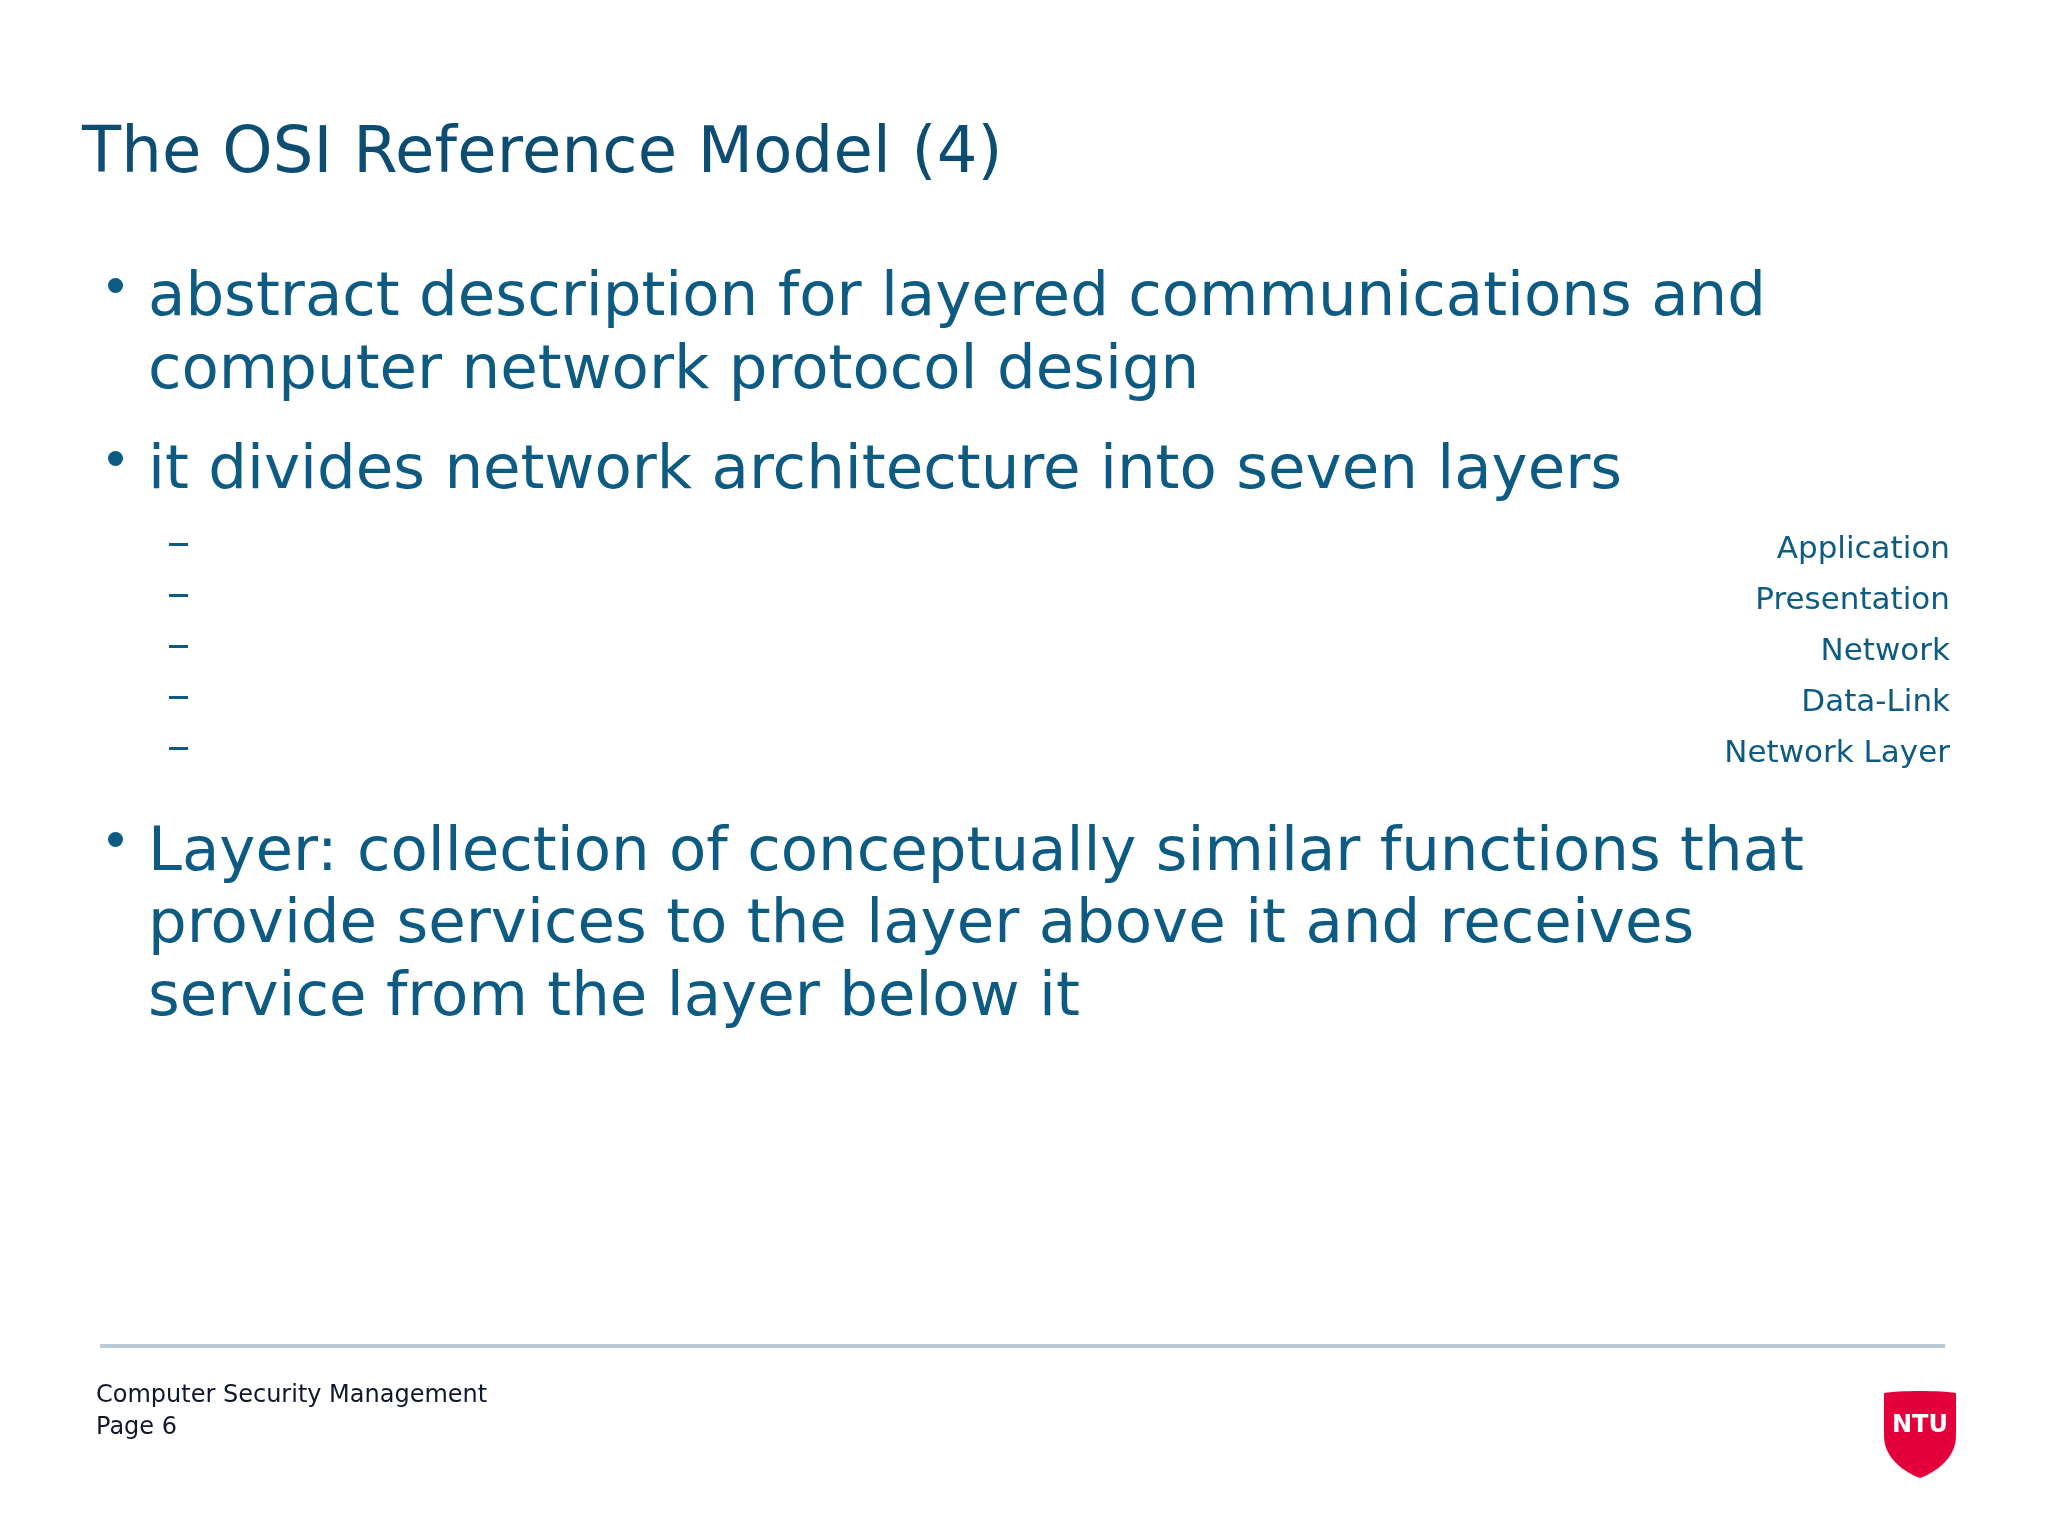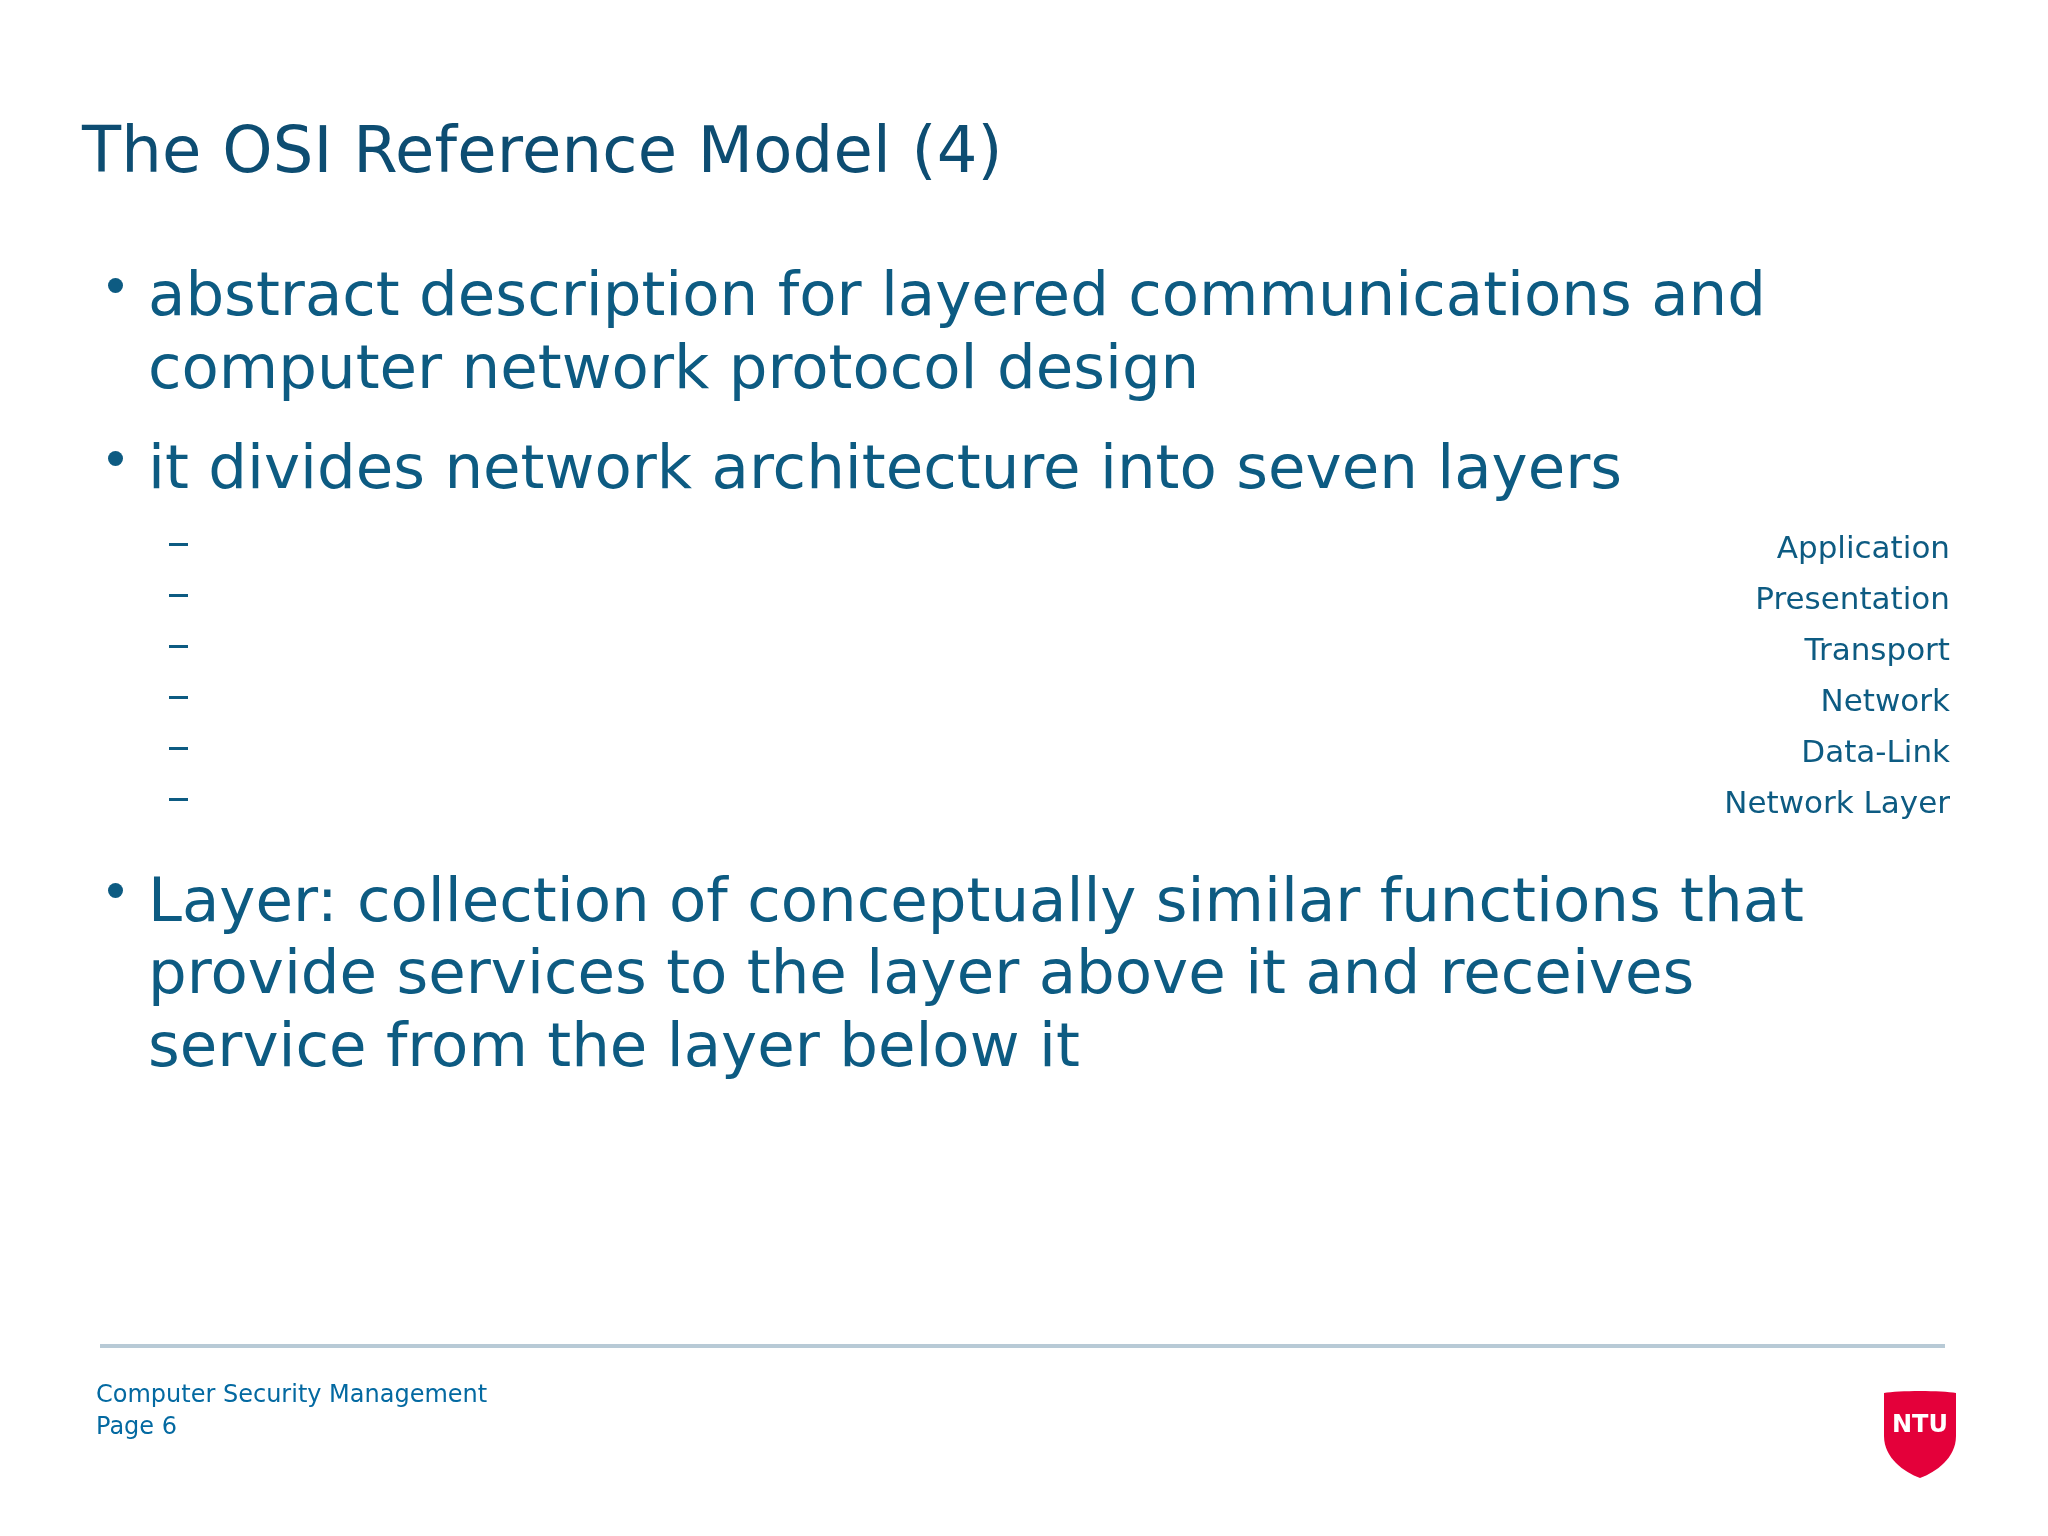--- a/index.html
+++ b/index.html
@@ -126,21 +126,21 @@
     height: 4px;
     background: #b8cad6;
   }
 
   .footer-text {
     position: absolute;
     left: 96px;
     top: 1378px;
     font-size: 24px;
     line-height: 1.35;
-    color: #0369a1;
+    color: #0f172a;
   }
 
   .footer-text .line {
     display: block;
     white-space: nowrap;
   }
 
   
   .logo {
     position: absolute;
@@ -177,24 +177,20 @@
 
     <div class="sub-wrap">
       <ul class="sub-list">
         <li class="bullet-l2">
           <span class="marker"><span class="dash"></span></span>
           <span>Application</span>
         </li>
         <li class="bullet-l2">
           <span class="marker"><span class="dash"></span></span>
           <span>Presentation</span>
-        </li>
-        <li class="bullet-l2">
-          <span class="marker"><span class="dash"></span></span>
-          <span>Transport</span>
         </li>
         <li class="bullet-l2">
           <span class="marker"><span class="dash"></span></span>
           <span>Network</span>
         </li>
         <li class="bullet-l2">
           <span class="marker"><span class="dash"></span></span>
           <span>Data-Link</span>
         </li>
         <li class="bullet-l2">

